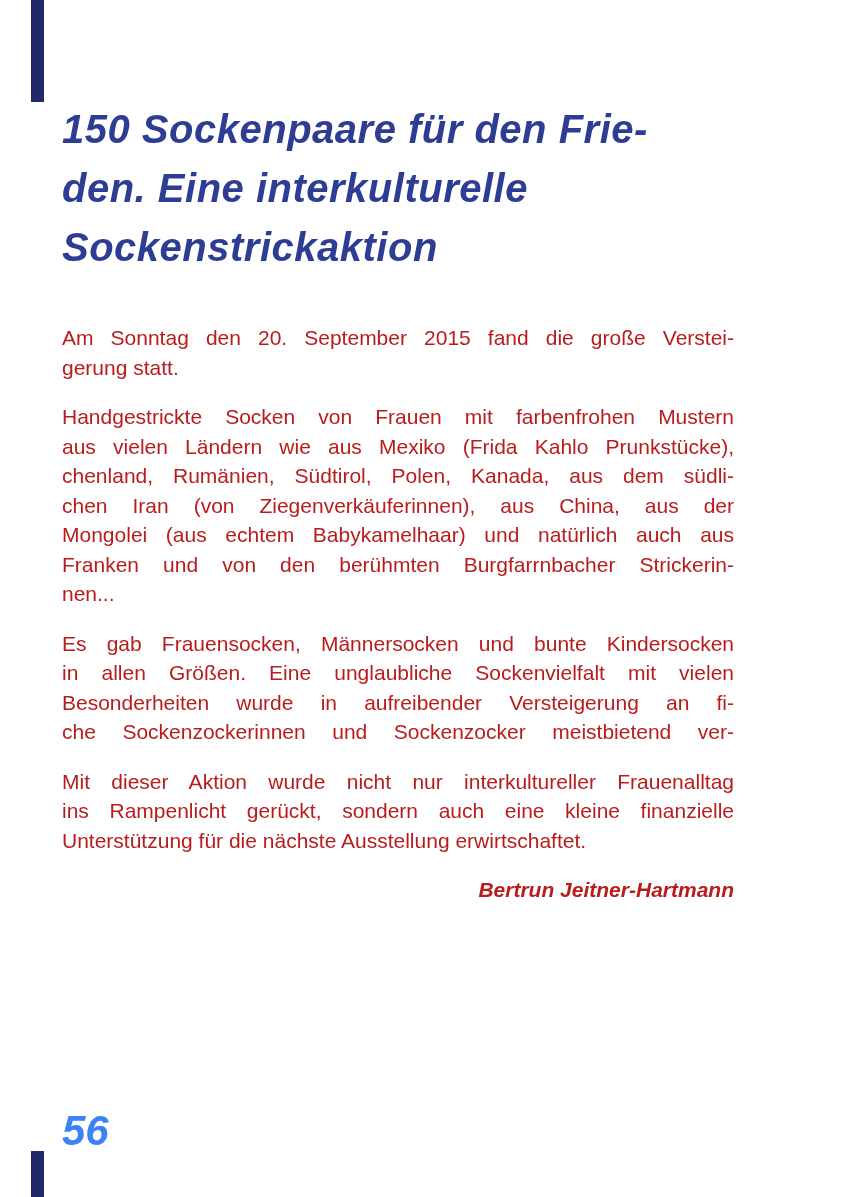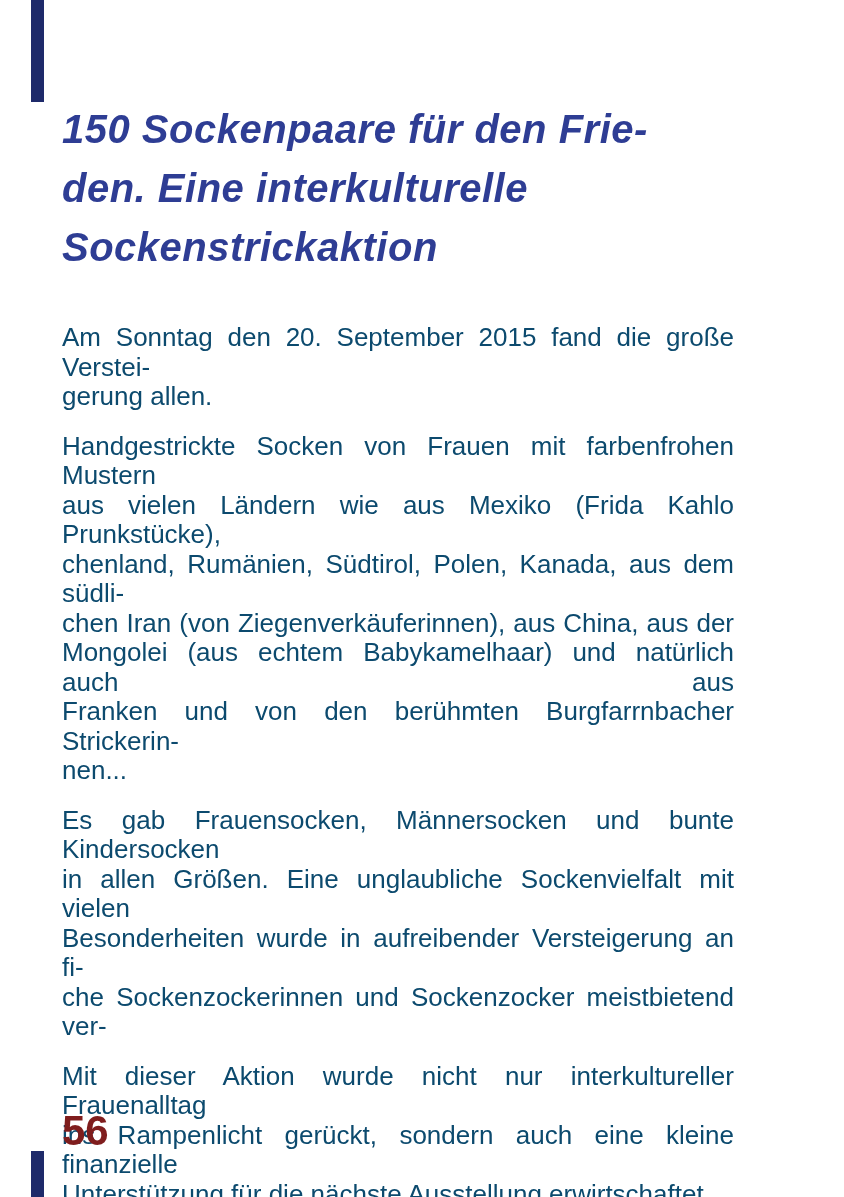--- a/index.html
+++ b/index.html
@@ -32,22 +32,22 @@
     font-style: italic;
     font-weight: bold;
     font-size: 40px;
     line-height: 59px;
     letter-spacing: 0.5px;
     font-family: "Liberation Sans", sans-serif;
   }
   h1.title span { display: block; }
 
   .para {
-    color: #0c4a6e;
-    font-size: 26px;
+    color: #b91c1c;
+    font-size: 21px;
     line-height: 29.5px;
     margin: 0 0 20px 0;
   }
   .para div { min-height: 29.5px; }
   .jline {
     text-align: justify;
     text-align-last: justify;
   }
   .lline { text-align: left; }
 
@@ -58,21 +58,22 @@
     text-align: right;
     font-style: italic;
     font-weight: bold;
     margin-top: 16px;
   }
 
   .pagenum {
     position: absolute;
     left: 62px;
     top: 1106px;
-    color: #7f1d1d;
+    color: #3b82f6;
+    font-style: italic;
     font-weight: bold;
     font-size: 42px;
     line-height: 50px;
   }
 </style>
 </head>
 <body>
 
 <div class="stripe top"></div>
 <div class="stripe bottom"></div>
@@ -80,21 +81,21 @@
 <main class="content">
 
   <h1 class="title">
     <span>150 Sockenpaare für den Frie-</span>
     <span>den. Eine interkulturelle</span>
     <span>Sockenstrickaktion</span>
   </h1>
 
   <div class="para">
     <div class="jline">Am Sonntag den 20. September 2015 fand die große Verstei-</div>
-    <div class="lline">gerung allen.</div>
+    <div class="lline">gerung statt.</div>
   </div>
 
   <div class="para">
     <div class="jline">Handgestrickte Socken von Frauen mit farbenfrohen Mustern</div>
     <div class="jline">aus vielen Ländern wie aus Mexiko (Frida Kahlo Prunkstücke),</div>
     <div class="jline">chenland, Rumänien, Südtirol, Polen, Kanada, aus dem südli-</div>
     <div class="jline">chen Iran (von Ziegenverkäuferinnen), aus China, aus der</div>
     <div class="jline">Mongolei (aus echtem Babykamelhaar) und natürlich auch aus</div>
     <div class="jline">Franken und von den berühmten Burgfarrnbacher Strickerin-</div>
     <div class="lline">nen...</div>

